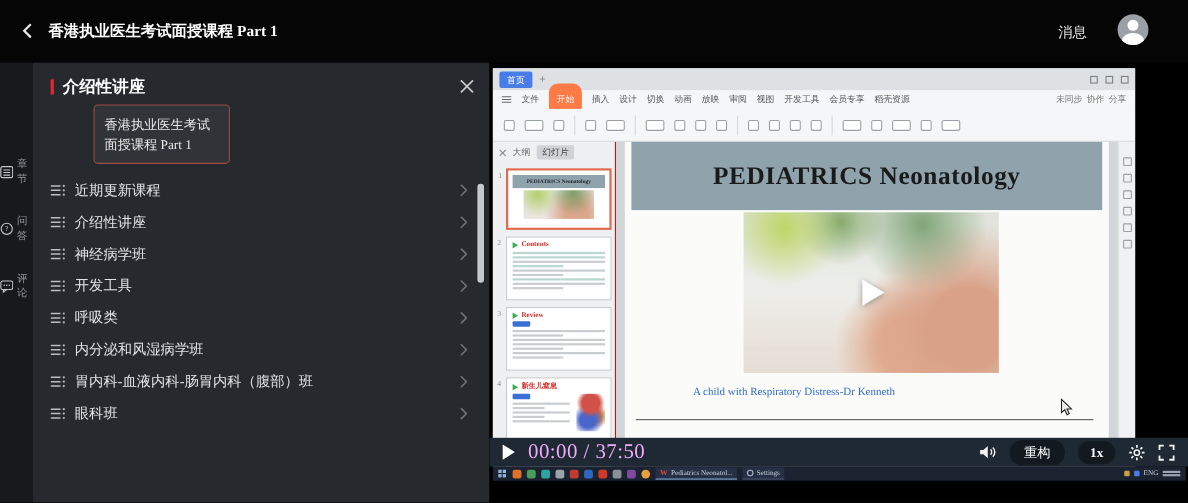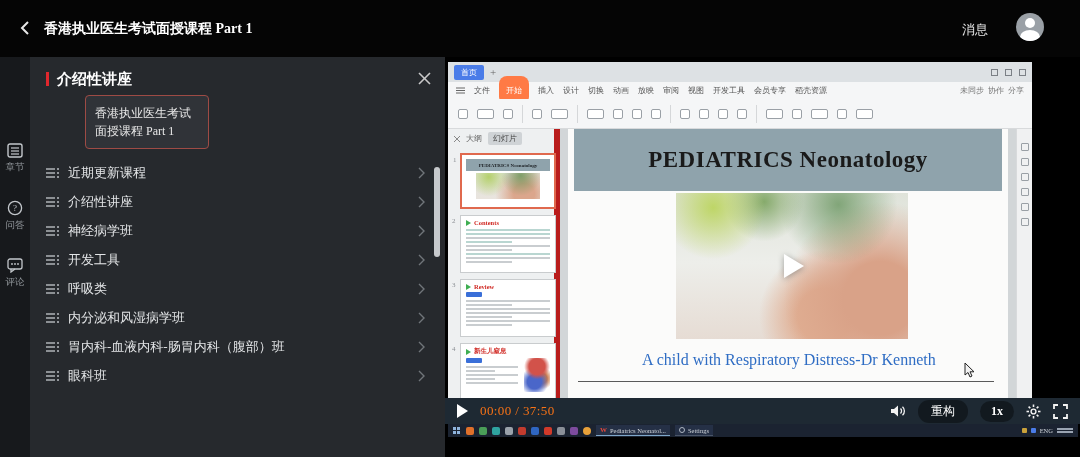--- a/index.html
+++ b/index.html
@@ -13,21 +13,21 @@
   .topbar { position:absolute; left:0; top:0; width:1080px; height:57px; background:#050505; }
   .back { position:absolute; left:16px; top:18px; width:20px; height:20px; color:#e8e8e8; cursor:pointer; }
   .topbar .title { position:absolute; left:44px; top:20px; font-size:14px; font-weight:bold; color:#ffffff; }
   .msg { position:absolute; right:92px; top:21px; font-size:13px; color:#e6e6e6; cursor:pointer; }
   .avatar { position:absolute; right:36px; top:13px; width:28px; height:28px; border-radius:50%; background:#9aa0a6; overflow:hidden; cursor:pointer; }
   .avatar .head { position:absolute; left:9px; top:5px; width:10px; height:10px; border-radius:50%; background:#fff; }
   .avatar .body { position:absolute; left:4px; top:17px; width:20px; height:14px; border-radius:50% 50% 0 0; background:#fff; }
   
   .rail { position:absolute; left:0; top:57px; width:30px; height:400px; background:#17191c;
           display:flex; flex-direction:column; align-items:center; padding-top:86px; gap:26px; }
-  .rail-item { display:flex; flex-direction:column; align-items:center; gap:3px; cursor:pointer; color:#c3c7cb; }
+  .rail-item { display:flex; flex-direction:row; align-items:center; gap:3px; cursor:pointer; color:#c3c7cb; }
   .rail-item .lbl { font-size:9.5px; color:#93989d; }
   
   .panel { position:absolute; left:30px; top:57px; width:415px; height:400px; background:#26292d; }
   .panel-head { position:absolute; left:16px; right:12px; top:10px; height:24px; display:flex; align-items:center; }
   .redbar { width:3px; height:14px; background:#e0272d; margin-right:8px; }
   .panel-title { font-size:15px; font-weight:bold; color:#ffffff; }
   .panel-close { margin-left:auto; width:16px; height:16px; color:#c9c9c9; cursor:pointer; }
   .course-card { position:absolute; left:55px; top:38px; width:124px; background:#303338;
                  border:1px solid #9e4b45; border-radius:4px; padding:8px 9px;
                  font-size:12px; line-height:1.5; color:#e9e9e9; cursor:pointer; }
@@ -53,21 +53,21 @@
   .menurow { position:absolute; left:0; right:0; top:20px; height:17px; background:#f5f6f7; display:flex; align-items:center; gap:9px; padding:0 8px; font-size:8px; color:#555; }
   .mpill { background:#ff7a45; color:#fff; border-radius:8px; padding:9px 7px; }
   .mright { margin-left:auto; display:flex; gap:4px; color:#777; }
   .toolrow { position:absolute; left:0; right:0; top:37px; height:30px; background:#f5f6f7; border-bottom:1px solid #d8dadc;
              display:flex; align-items:center; gap:9px; padding:0 10px; }
   .ico { width:10px; height:10px; border:1px solid #9aa0a6; border-radius:2px; background:#fff; }
   .ico.w { width:17px; }
   .vsep { width:1px; height:18px; background:#d5d7d9; }
   
   .wpsbody { position:absolute; left:0; right:0; top:67px; bottom:0; display:flex; }
-  .thumbs { width:112px; background:#eef0f1; border-right:6px solid #b91c1c; position:relative; }
+  .thumbs { width:112px; background:#eef0f1; border-right:1px solid #b91c1c; position:relative; }
   .thumbtabs { display:flex; align-items:center; gap:6px; padding:3px 4px 2px 6px; font-size:8px; color:#666; }
   .ttab-pill { background:#cfd3d6; border-radius:2px; padding:1px 5px; color:#444; }
   .thumb { position:relative; width:96px; margin:6px auto 0 12px; background:#fff; border:1px solid #c9ccce; }
   .tnum { position:absolute; left:-9px; top:1px; font-size:7px; color:#8b8f94; }
   .thumb.sel { border:2px solid #e0694e; }
   .miniband { margin:4px 4px 0 4px; height:12px; background:#8fa3ac; display:flex; align-items:center; justify-content:center; }
   .miniband span { font-size:5px; font-weight:bold; color:#1e2226; white-space:nowrap; }
   .minibaby { margin:2px 14px 4px 14px; height:26px;
     background: radial-gradient(circle at 20% 15%, rgba(176,206,96,.9), rgba(176,206,96,0) 35%),
                 radial-gradient(circle at 70% 10%, rgba(104,150,88,.8), rgba(104,150,88,0) 40%),
@@ -92,30 +92,30 @@
   .svideo { position:absolute; left:108px; top:64px; width:232px; height:146px; cursor:pointer;
     background: radial-gradient(circle at 16% 10%, rgba(186,212,90,.9), rgba(186,212,90,0) 22%),
                 radial-gradient(circle at 38% 6%, rgba(118,160,88,.85), rgba(118,160,88,0) 20%),
                 radial-gradient(circle at 70% 8%, rgba(88,138,78,.7), rgba(88,138,78,0) 28%),
                 radial-gradient(circle at 88% 72%, #d9a288 0 16%, rgba(217,162,136,0) 42%),
                 radial-gradient(circle at 64% 84%, #e0ae92 0 14%, rgba(224,174,146,0) 34%),
                 linear-gradient(180deg,#dfe3da 0%,#edeeea 48%,#e6dcd4 100%); }
   .playtri { position:absolute; left:50%; top:50%; transform:translate(-40%,-50%);
     width:0; height:0; border-left:20px solid #fff; border-top:12px solid transparent; border-bottom:12px solid transparent;
     filter:drop-shadow(0 1px 3px rgba(0,0,0,.35)); }
-  .caption { position:absolute; left:74px; top:222px; font-size:16px; color:#2f6dc4; }
+  .caption { position:absolute; left:62px; top:222px; font-size:10px; color:#2f6dc4; }
   .slideline { position:absolute; left:10px; right:14px; top:252px; height:1px; background:#5a5a5a; }
   .rstrip { width:16px; background:#f0f1f2; border-left:1px solid #d8dadc; display:flex; flex-direction:column; align-items:center; gap:7px; padding-top:14px; }
   .rstrip i { width:8px; height:8px; border:1px solid #9aa0a6; border-radius:1px; }
   .cursor { position:absolute; left:516px; top:300px; }
   
   .controls { position:absolute; left:0; right:0; top:341px; height:26px; background:#1e2933;
               display:flex; align-items:center; padding:0 12px; gap:12px; }
   .cplay { width:0; height:0; border-left:11px solid #fff; border-top:7px solid transparent; border-bottom:7px solid transparent; cursor:pointer; }
-  .ctime { font-size:13px; color:#f97316; letter-spacing:.4px; }
+  .ctime { font-size:19px; color:#f0abfc; letter-spacing:.4px; }
   .cspacer { flex:1; }
   .cicon { color:#f2f2f2; cursor:pointer; display:flex; align-items:center; }
   .cpill { background:rgba(0,0,0,.38); border-radius:11px; padding:3px 13px; font-size:12px; color:#fff; cursor:pointer; }
   .cpill.speed { font-weight:bold; padding:3px 11px; }
   
   .wtaskbar { position:absolute; left:3px; top:367px; width:630px; height:13px; background:#1b2331;
               display:flex; align-items:center; gap:5px; padding:0 5px; }
   .tk { width:8px; height:8px; border-radius:2px; flex:0 0 auto; }
   .win4 { width:8px; height:8px; display:grid; grid-template-columns:3px 3px; grid-template-rows:3px 3px; gap:1px; }
   .win4 i { background:#8fb4dd; }

